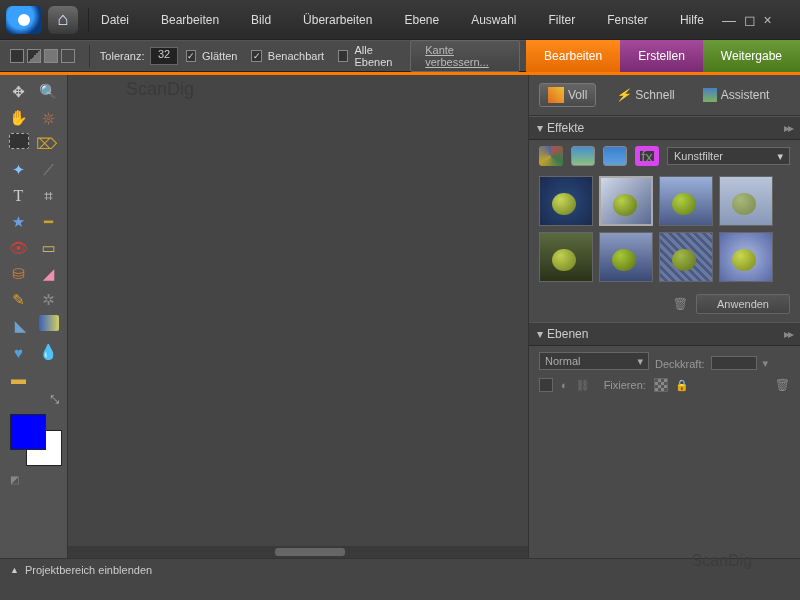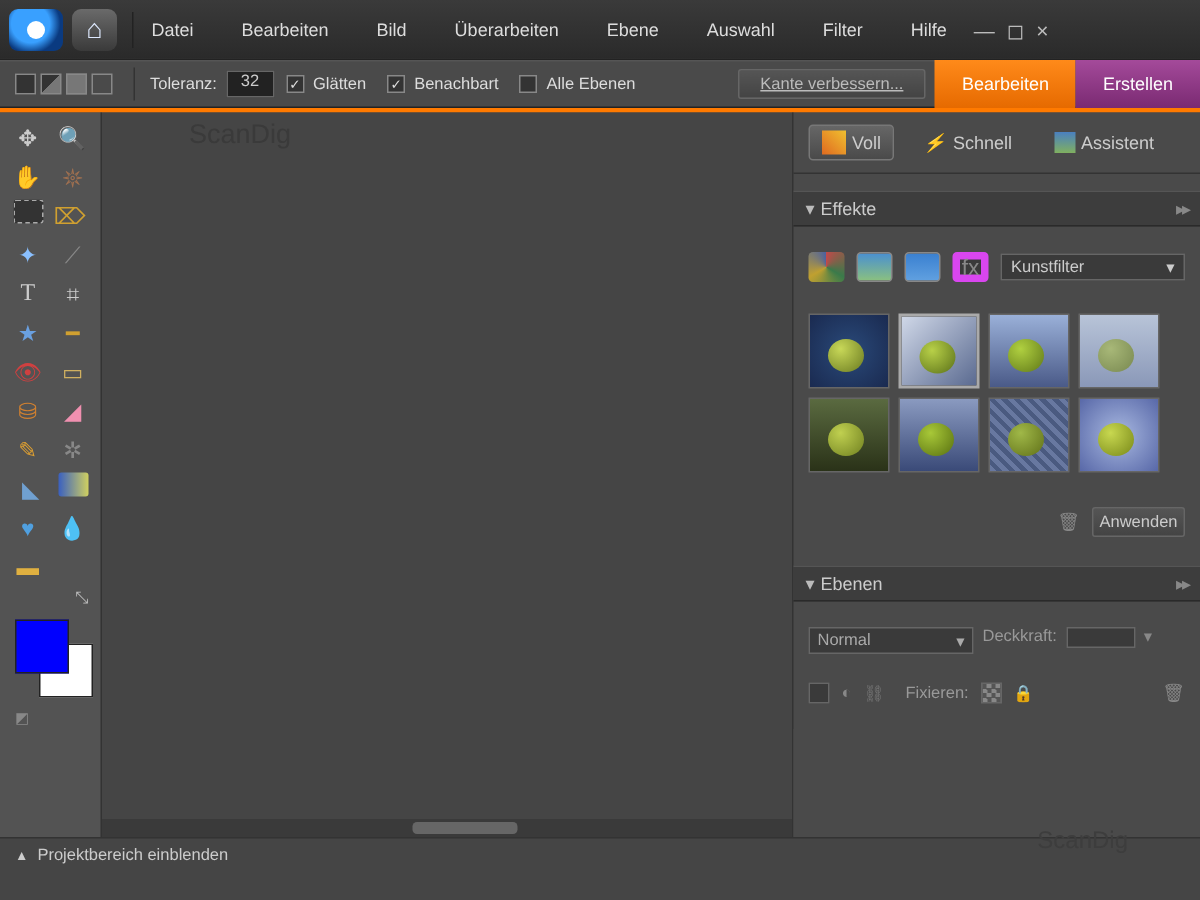--- a/index.html
+++ b/index.html
@@ -44,21 +44,21 @@
 .swatches{position:relative;width:52px;height:52px;margin:4px 6px;}
 .swatches .fg{position:absolute;width:36px;height:36px;background:#0000ff;border:1px solid #222;z-index:2;}
 .swatches .bg{position:absolute;width:36px;height:36px;background:#fff;border:1px solid #222;left:16px;top:16px;}
 .swp{color:#bbb;font-size:11px;text-align:right;padding-right:4px;}
 
 .canvas{flex:1;background:#454545;position:relative;}
 .wm{position:absolute;color:#3a3a3a;font-size:18px;font-weight:500;}
 .scroll-h{position:absolute;bottom:0;left:0;right:0;height:12px;background:#3a3a3a;}
 .scroll-h::after{content:"";position:absolute;left:45%;width:70px;height:8px;top:2px;background:#666;border-radius:3px;}
 
-.panels{width:272px;background:#4a4a4a;border-left:1px solid #333;display:flex;flex-direction:column;gap:11px;}
+.panels{width:272px;background:#4a4a4a;border-left:1px solid #333;display:flex;flex-direction:column;}
 .editmodes{display:flex;gap:10px;padding:8px 10px;border-bottom:1px solid #333;}
 .em{display:flex;align-items:center;gap:4px;padding:3px 8px;font-size:12px;border:1px solid transparent;border-radius:3px;}
 .em.active{background:linear-gradient(#666,#4a4a4a);border-color:#777;}
 .em i{width:16px;height:16px;display:flex;align-items:center;justify-content:center;}
 
 .phdr{background:#3d3d3d;padding:4px 8px;font-size:12px;display:flex;align-items:center;border-top:1px solid #555;border-bottom:1px solid #2a2a2a;}
 .phdr .arr{margin-left:auto;color:#888;letter-spacing:-2px;}
 .phdr .tri{margin-right:4px;color:#bbb;}
 
 .fx-icons{display:flex;gap:8px;padding:6px 10px;align-items:center;}
@@ -69,23 +69,23 @@
 .fx4{background:#3a3a3a;border:5px solid #d946ef;display:flex;align-items:center;justify-content:center;color:#888;font-size:15px;}
 .fx-dd{flex:1;height:18px;background:#3a3a3a;border:1px solid #666;padding:0 6px;font-size:11px;color:#ccc;display:flex;align-items:center;justify-content:space-between;}
 
 .fx-grid{display:grid;grid-template-columns:repeat(4,54px);gap:6px;padding:4px 10px 8px;}
 .fx-th{width:54px;height:50px;border:1px solid #666;position:relative;overflow:hidden;}
 .fx-th.sel{border:2px solid #aaa;}
 .fx-th .bg{position:absolute;inset:0;}
 .fx-th .ball{position:absolute;width:24px;height:22px;border-radius:50%;left:12px;top:16px;}
 .apply-row{display:flex;justify-content:flex-end;align-items:center;gap:8px;padding:4px 10px 8px;}
 .trash{color:#888;font-size:12px;}
-.apply-btn{padding:3px 4px;background:linear-gradient(#555,#444);border:1px solid #666;border-radius:2px;color:#ccc;font-size:11px;text-align:center;}
-
-.lay-opts{display:flex;align-items:flex-start;gap:6px;padding:6px 10px;font-size:11px;color:#999;}
+.apply-btn{padding:3px 20px;background:linear-gradient(#555,#444);border:1px solid #666;border-radius:2px;color:#ccc;font-size:11px;text-align:center;}
+
+.lay-opts{display:flex;align-items:flex-end;gap:6px;padding:6px 10px;font-size:11px;color:#999;}
 .lay-dd{width:110px;height:18px;background:#3a3a3a;border:1px solid #666;padding:0 5px;display:flex;align-items:center;justify-content:space-between;color:#aaa;}
 .lay-row2{display:flex;align-items:center;gap:8px;padding:2px 10px 6px;font-size:11px;color:#999;}
 .mini{width:14px;height:14px;background:#3a3a3a;border:1px solid #666;}
 .opac-bar{width:46px;height:14px;background:#3a3a3a;border:1px solid #666;}
 .layer-area{flex:1;background:#4a4a4a;}
 
 .status{height:22px;background:#454545;border-top:1px solid #333;display:flex;align-items:center;padding:0 10px;font-size:11px;color:#ccc;gap:6px;}
 .status .up{font-size:9px;}
 .wm2{position:absolute;right:48px;color:#3d3d3d;font-size:16px;}
 </style>
@@ -97,20 +97,21 @@
   <div class="home">⌂</div>
   <div style="width:1px;height:24px;background:#222;margin:0 4px"></div>
   <div class="menus">
     <span>Datei</span>
     <span>Bearbeiten</span>
     <span>Bild</span>
     <span>Überarbeiten</span>
     <span>Ebene</span>
     <span>Auswahl</span>
     <span>Filter</span>
+    <span>Fenster</span>
     <span>Hilfe</span>
   </div>
   <div class="winbtns">
     <span>—</span>
     <span>◻</span>
     <span>×</span>
   </div>
 </div>
 
 <div class="optbar">
@@ -126,20 +127,21 @@
   <span class="chk">✓</span>
   <span class="lbl">Glätten</span>
   <span class="chk">✓</span>
   <span class="lbl">Benachbart</span>
   <span class="chk"></span>
   <span class="lbl">Alle Ebenen</span>
   <div class="kbtn">Kante verbessern...</div>
   <div class="mode-tabs">
     <div class="mt-edit">Bearbeiten</div>
     <div class="mt-create">Erstellen</div>
+    <div class="mt-share">Weitergabe</div>
   </div>
 </div>
 <div class="hl"></div>
 
 <div class="main">
 
   <div class="toolbox">
     <div class="trow">
         <div class="tool">✥</div>
         <div class="tool" style="color:#5ab0ff">🔍</div>

